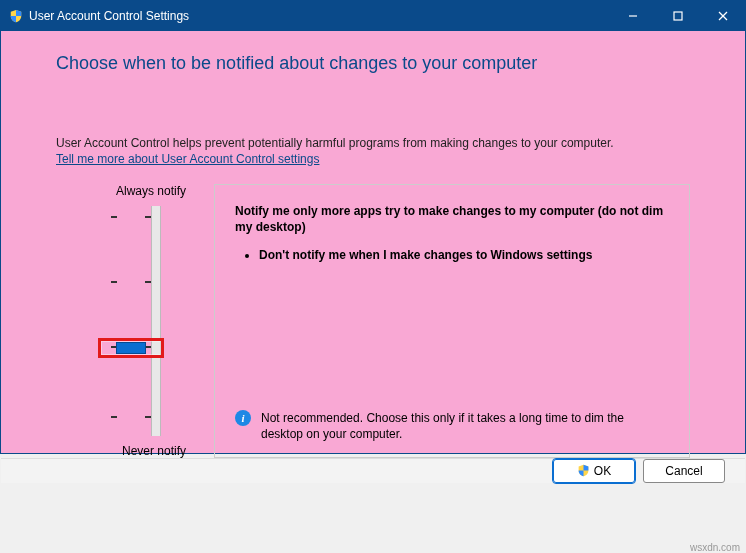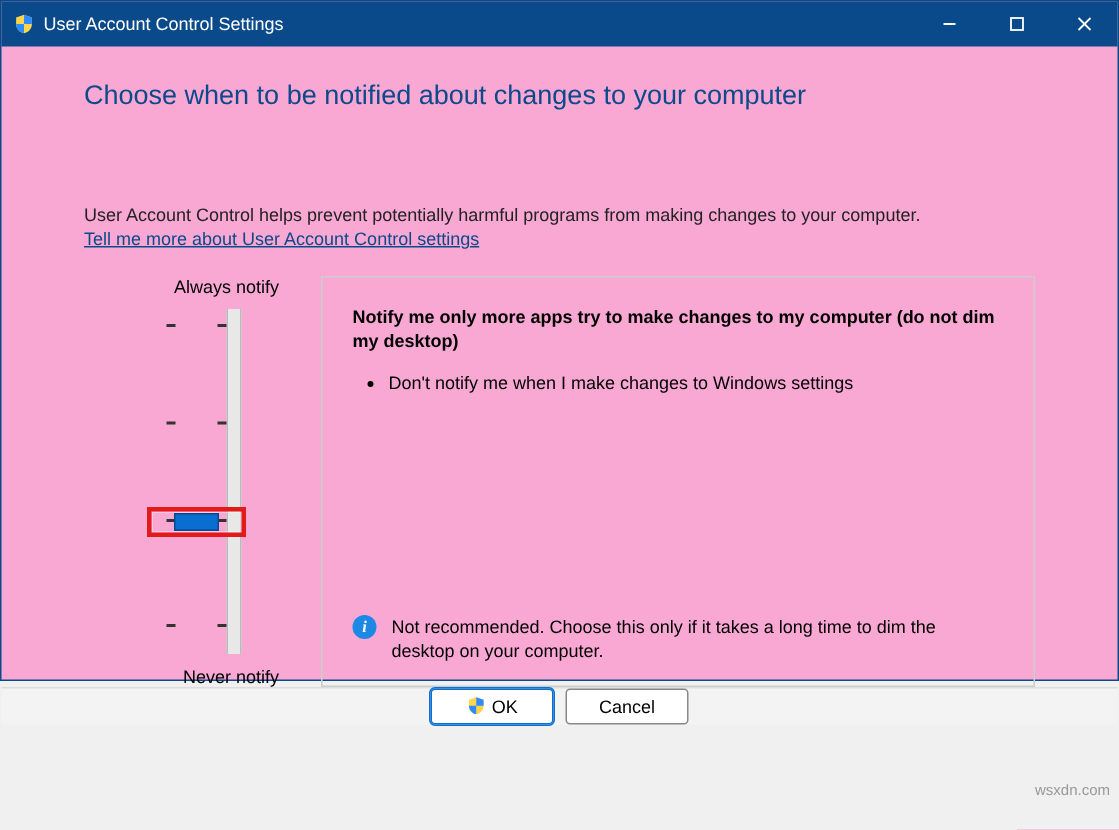--- a/index.html
+++ b/index.html
@@ -151,20 +151,21 @@
   }
   .panel-title {
     font-weight: 600;
     font-size: 12px;
     margin-bottom: 12px;
     line-height: 1.35;
   }
   .panel ul {
     margin: 0 0 0 10px;
     padding: 0 0 0 14px;
+    font-weight: bold;
   }
   .panel ul li {
     font-size: 12px;
     line-height: 1.4;
   }
   .panel-spacer { flex: 1; }
   .panel-warn {
     display: flex;
     gap: 10px;
     align-items: flex-start;
@@ -181,21 +182,21 @@
     font-family: Georgia, serif;
     font-style: italic;
     font-weight: bold;
     font-size: 11px;
   }
   .footer {
     height: 52px;
     border-top: 1px solid #ddd;
     background: #f3f3f3;
     display: flex;
-    justify-content: center;
+    justify-content: flex-end;
     align-items: center;
     padding: 0 20px;
     gap: 8px;
   }
   .btn {
     min-width: 82px;
     height: 24px;
     background: #fff;
     border: 1px solid #888;
     border-radius: 3px;
@@ -208,21 +209,21 @@
     padding: 0 10px;
   }
   .btn.primary {
     border: 1px solid #0a6ed1;
     outline: 1px solid #0a6ed1;
   }
   .shield-small { width: 13px; height: 13px; }
   .watermark {
     position: absolute;
     right: 6px;
-    bottom: 20px;
+    bottom: 0;
     font-size: 10px;
     color: #999;
     font-family: Arial, sans-serif;
   }
 </style>
 </head>
 <body>
 
 <div class="window">
 

